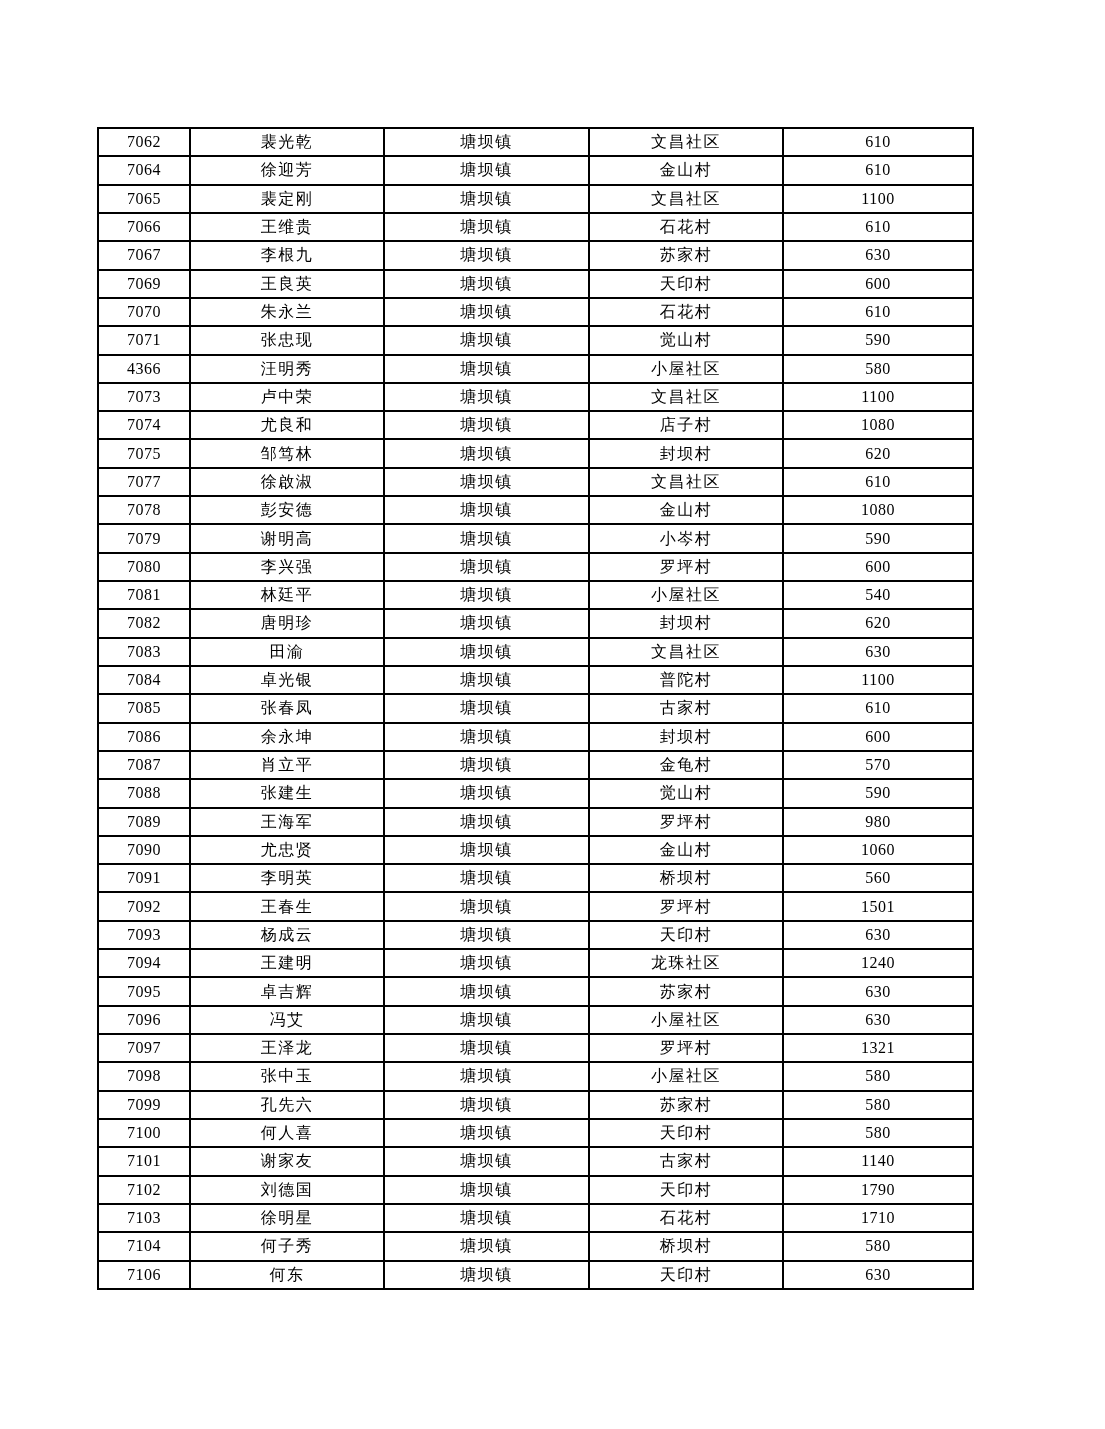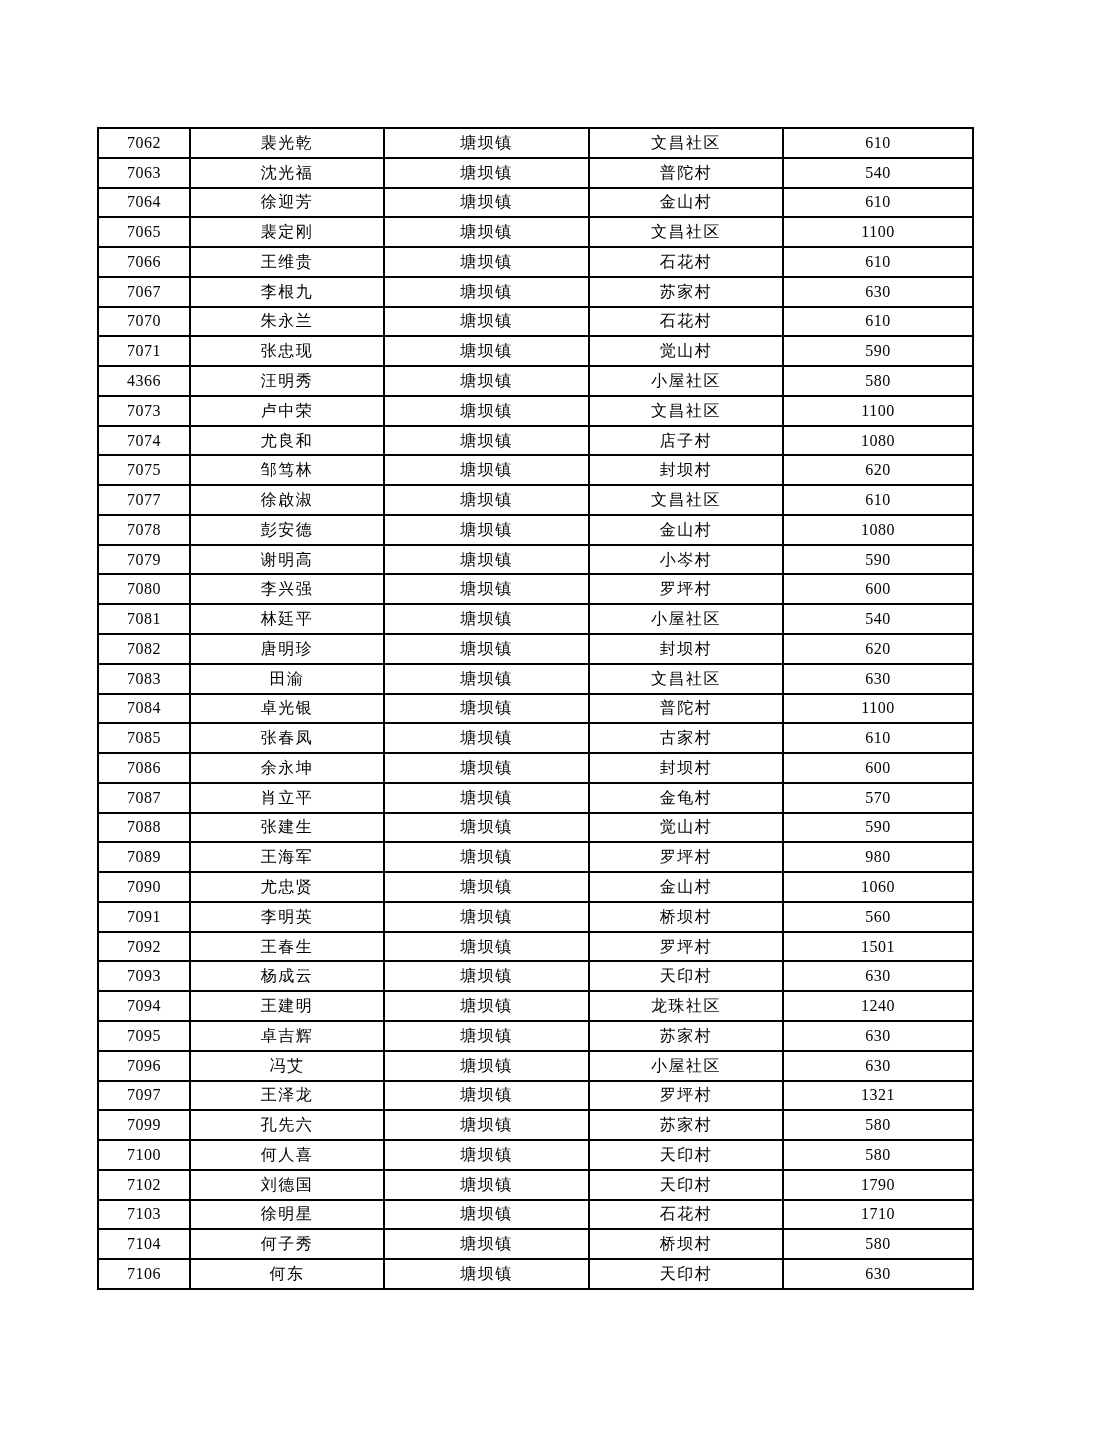--- a/index.html
+++ b/index.html
@@ -60,27 +60,20 @@
     </colgroup>
     <tbody>
         <tr>
     <td class="num">7062</td>
     <td class="zh">裴光乾</td>
     <td class="zh">塘坝镇</td>
     <td class="zh">文昌社区</td>
     <td class="num">610</td>
   </tr>
         <tr>
-    <td class="num">7063</td>
-    <td class="zh">沈光福</td>
-    <td class="zh">塘坝镇</td>
-    <td class="zh">普陀村</td>
-    <td class="num">540</td>
-  </tr>
-        <tr>
     <td class="num">7064</td>
     <td class="zh">徐迎芳</td>
     <td class="zh">塘坝镇</td>
     <td class="zh">金山村</td>
     <td class="num">610</td>
   </tr>
         <tr>
     <td class="num">7065</td>
     <td class="zh">裴定刚</td>
     <td class="zh">塘坝镇</td>
@@ -95,20 +88,27 @@
     <td class="num">610</td>
   </tr>
         <tr>
     <td class="num">7067</td>
     <td class="zh">李根九</td>
     <td class="zh">塘坝镇</td>
     <td class="zh">苏家村</td>
     <td class="num">630</td>
   </tr>
         <tr>
+    <td class="num">7069</td>
+    <td class="zh">王良英</td>
+    <td class="zh">塘坝镇</td>
+    <td class="zh">天印村</td>
+    <td class="num">600</td>
+  </tr>
+        <tr>
     <td class="num">7070</td>
     <td class="zh">朱永兰</td>
     <td class="zh">塘坝镇</td>
     <td class="zh">石花村</td>
     <td class="num">610</td>
   </tr>
         <tr>
     <td class="num">7071</td>
     <td class="zh">张忠现</td>
     <td class="zh">塘坝镇</td>
@@ -284,32 +284,46 @@
     <td class="num">630</td>
   </tr>
         <tr>
     <td class="num">7097</td>
     <td class="zh">王泽龙</td>
     <td class="zh">塘坝镇</td>
     <td class="zh">罗坪村</td>
     <td class="num">1321</td>
   </tr>
         <tr>
+    <td class="num">7098</td>
+    <td class="zh">张中玉</td>
+    <td class="zh">塘坝镇</td>
+    <td class="zh">小屋社区</td>
+    <td class="num">580</td>
+  </tr>
+        <tr>
     <td class="num">7099</td>
     <td class="zh">孔先六</td>
     <td class="zh">塘坝镇</td>
     <td class="zh">苏家村</td>
     <td class="num">580</td>
   </tr>
         <tr>
     <td class="num">7100</td>
     <td class="zh">何人喜</td>
     <td class="zh">塘坝镇</td>
     <td class="zh">天印村</td>
     <td class="num">580</td>
+  </tr>
+        <tr>
+    <td class="num">7101</td>
+    <td class="zh">谢家友</td>
+    <td class="zh">塘坝镇</td>
+    <td class="zh">古家村</td>
+    <td class="num">1140</td>
   </tr>
         <tr>
     <td class="num">7102</td>
     <td class="zh">刘德国</td>
     <td class="zh">塘坝镇</td>
     <td class="zh">天印村</td>
     <td class="num">1790</td>
   </tr>
         <tr>
     <td class="num">7103</td>

